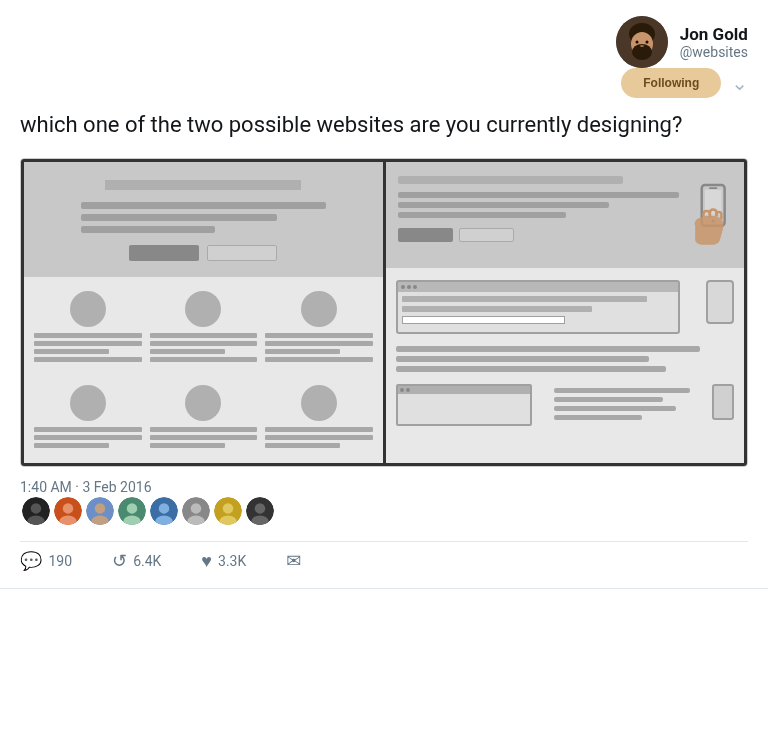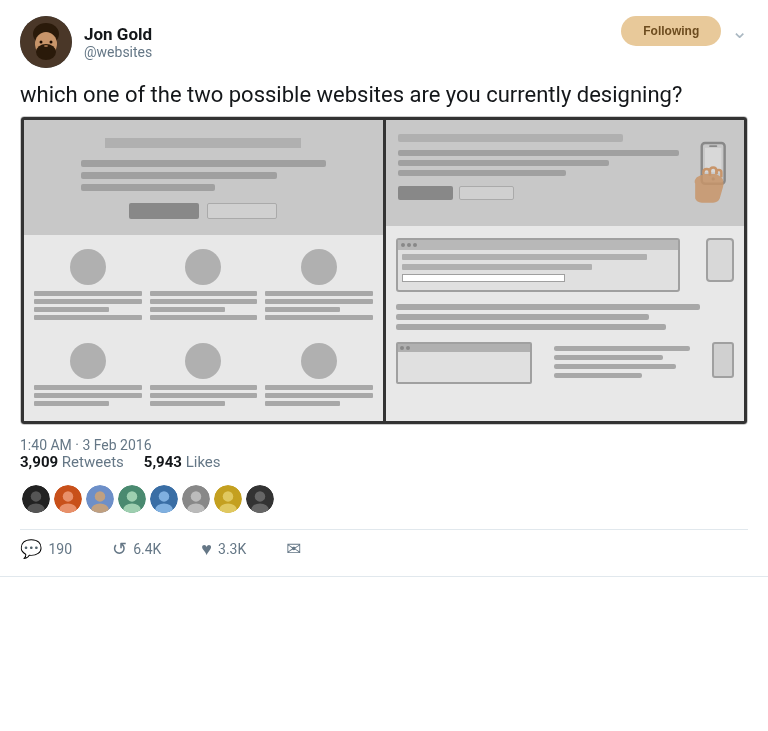--- a/index.html
+++ b/index.html
@@ -10,23 +10,24 @@
       width: 768px;
       min-height: 731px;
     }
     .tweet-card {
       padding: 16px 20px;
       background: #fff;
       border-bottom: 1px solid #e1e8ed;
     }
     .tweet-header {
       display: flex;
-      align-items: flex-start;
+      align-items: flex-end;
       justify-content: space-between;
       margin-bottom: 12px;
+      flex-direction: column;
     }
     .tweet-header-left {
       display: flex;
       align-items: center;
       gap: 12px;
     }
     .avatar {
       width: 52px;
       height: 52px;
       border-radius: 50%;
@@ -70,21 +71,21 @@
       cursor: pointer;
     }
     .chevron-icon {
       color: #aab8c2;
       font-size: 20px;
     }
     .tweet-text {
       font-size: 22px;
       line-height: 1.35;
       color: #14171a;
-      margin-bottom: 6px;
+      margin-bottom: 18px;
       font-weight: 400;
     }
     .tweet-image {
       width: 100%;
       border-radius: 4px;
       overflow: hidden;
       border: 1px solid #ccc;
       margin-bottom: 12px;
       background: #333;
     }
@@ -545,30 +546,20 @@
             <div style="width:6px;"></div>
             <div class="wf-small-phone2"></div>
           </div>
         </div>
       </div>
     </div>
   </div>
 
   <div class="tweet-timestamp">1:40 AM · 3 Feb 2016</div>
 
-  <div class="tweet-stats">
-    <div class="stat-item">
-      <span class="count">3,909</span>
-      <span class="label"> Retweets</span>
-    </div>
-    <div class="stat-item">
-      <span class="count">5,943</span>
-      <span class="label"> Likes</span>
-    </div>
-  </div>
 
   <div class="likers-row">
     <div class="liker-avatar">
       <svg viewBox="0 0 32 32" class="liker-avatar-circle">
           <circle cx="16" cy="16" r="16" fill="#222"></circle>
           <circle cx="16" cy="13" r="6" fill="#555"></circle>
           <ellipse cx="16" cy="28" rx="10" ry="7" fill="#555"></ellipse>
         </svg>
     </div>
     <div class="liker-avatar">

